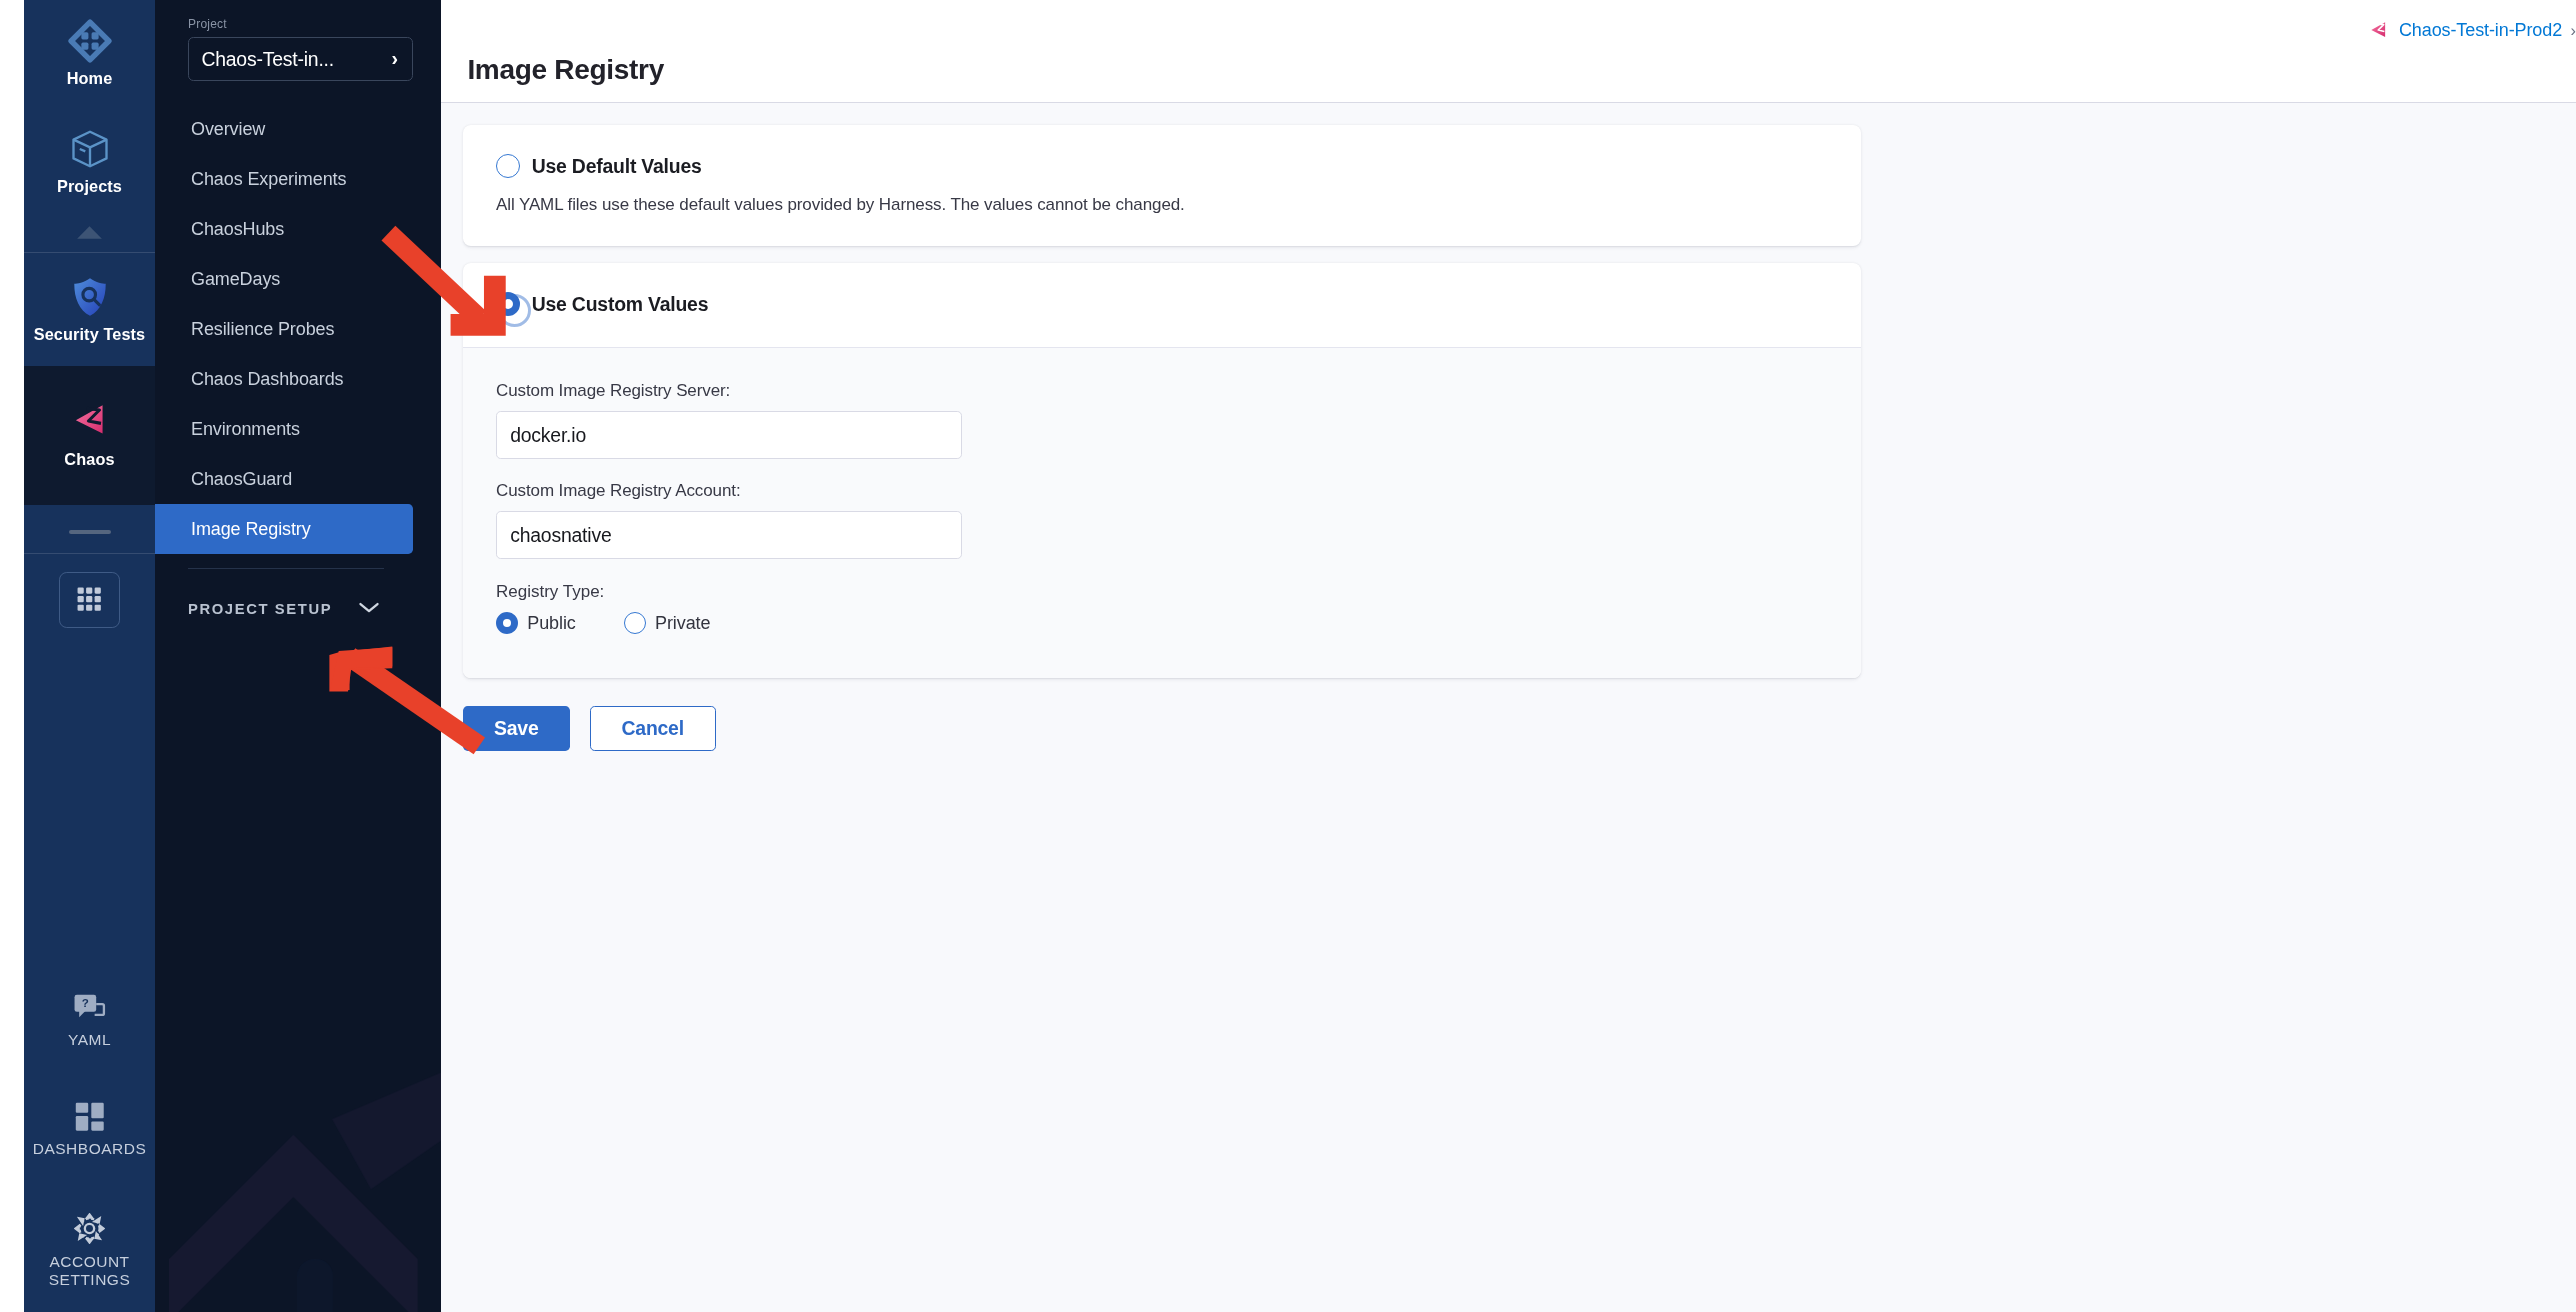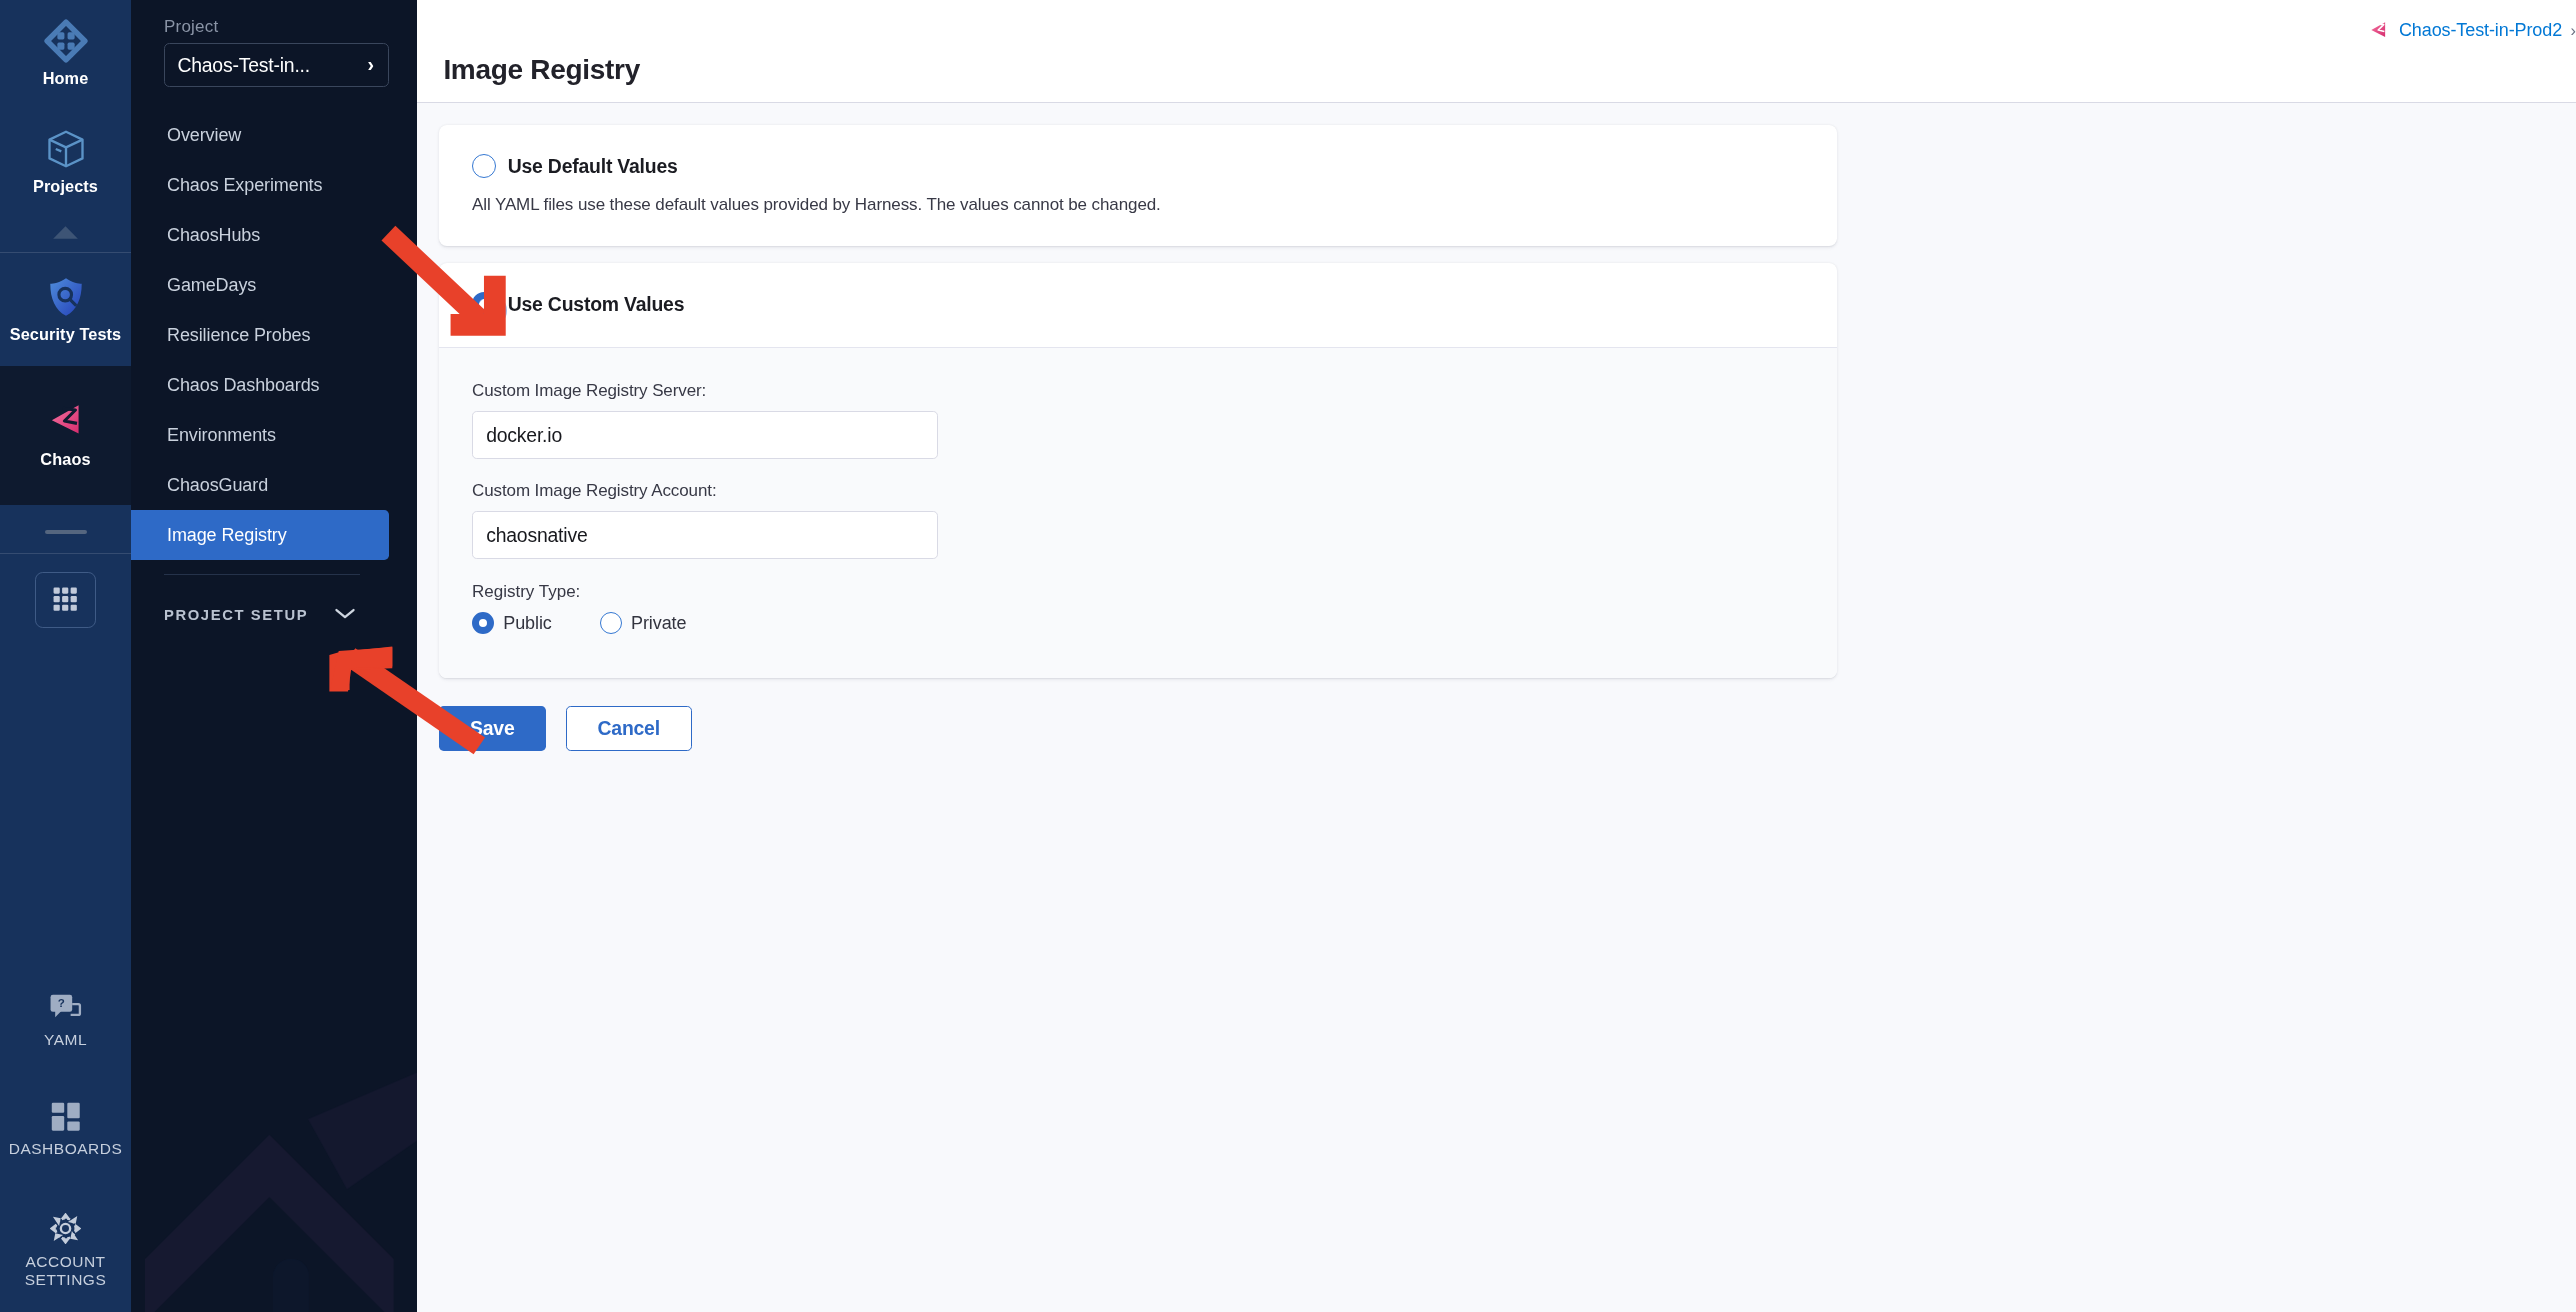--- a/index.html
+++ b/index.html
@@ -9,21 +9,21 @@
     background: #ffffff;
     overflow: hidden;
   }
   .app { display: flex; width: 2576px; height: 1313px; position: relative; }
 
   
   .rail {
     width: 131px; height: 1313px; flex: 0 0 131px;
     background: #17325c;
     display: flex; flex-direction: column; align-items: stretch;
-    position: relative; z-index: 5;
+    position: relative; z-index: 5; margin-left: 24px;
   }
   .rail-item {
     display: flex; flex-direction: column; align-items: center; justify-content: center;
     padding: 11px 3.1px 12.4px 3.1px;
     color: #ffffff;
     position: relative;
   }
   .rail-item .rail-label {
     font-size: 16.3px; font-weight: 700; letter-spacing: 0.1px; margin-top: 6.2px;
     text-align: center; line-height: 1.18;
@@ -60,21 +60,21 @@
     background: #0c1527;
     position: relative; overflow: hidden;
     z-index: 4;
   }
   .proj-watermark {
     position: absolute; right: -31px; bottom: -47px;
     width: 334px; height: 334px; opacity: .55; pointer-events: none;
   }
   .proj-inner { position: relative; z-index: 2; padding: 17px 0 0 0; }
   .proj-label {
-    font-size: 17px; color: #8a94a6; padding: 0 0 6.2px 33px; letter-spacing: 0.2px;
+    font-size: 12px; color: #8a94a6; padding: 0 0 6.2px 33px; letter-spacing: 0.2px;
   }
   .proj-selector {
     margin: 0 28px 0 33px;
     border: 0.8px solid #3a465c; border-radius: 5.4px;
     height: 44px; display: flex; align-items: center; justify-content: space-between;
     padding: 0 14px 0 12.4px;
   }
   .proj-selector .pname {
     color: #ffffff; font-size: 19.4px; font-weight: 400; letter-spacing: -0.2px;
     white-space: nowrap; overflow: hidden;

